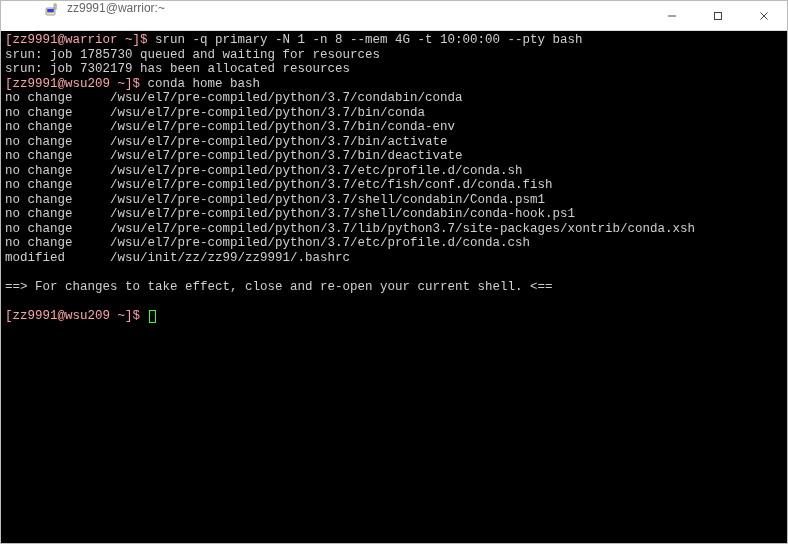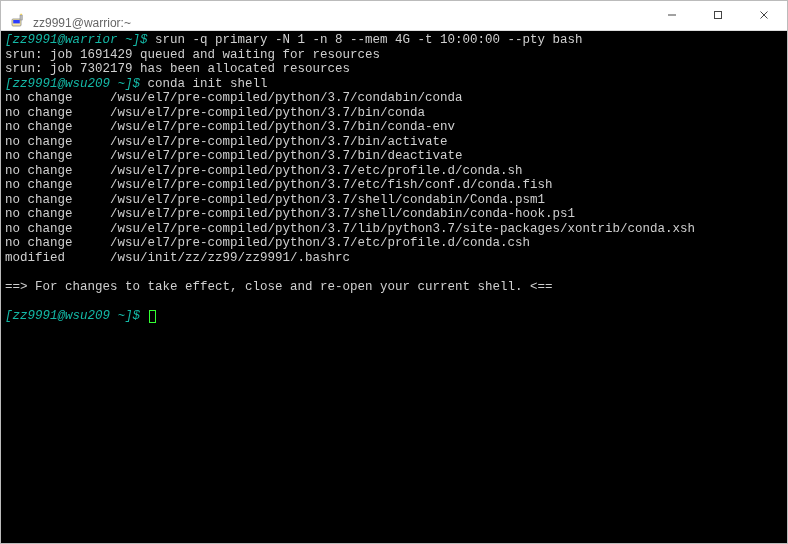--- a/index.html
+++ b/index.html
@@ -10,26 +10,27 @@
       overflow: hidden;
     }
     .window {
       width: 788px; height: 544px;
       background: #fff;
       border: 1px solid #bbb;
       display: flex; flex-direction: column;
     }
     .titlebar {
       height: 30px;
-      display: flex; align-items: flex-end;
+      display: flex; align-items: flex-start;
       padding: 0 0 0 8px;
       background: #fff;
       border-bottom: 1px solid #ddd;
       font-size: 12px;
       color: #666;
+      margin-left: 34px;
     }
     .titlebar .icon-slot { width: 18px; height: 18px; margin-right: 6px; display:flex; align-items:center; justify-content:center; }
     .titlebar .title { flex: 0 0 auto; }
     .titlebar .spacer { flex: 1; }
     .winbtn {
       width: 46px; height: 30px;
       display: flex; align-items: center; justify-content: center;
       color: #444;
     }
     .winbtn svg { display:block; }
@@ -37,21 +38,21 @@
       flex: 1;
       background: #000;
       color: #cfcfcf;
       font-family: Consolas, "Liberation Mono", monospace;
       font-size: 12.5px;
       line-height: 14.5px;
       padding: 2px 4px 4px 4px;
       white-space: pre;
       overflow: hidden;
     }
-    .green { color: #14b8a6; font-style: italic; }
+    .green { color: #fca5a5; }
     .cursor {
       display: inline-block;
       width: 7px; height: 13px;
       border: 1px solid #33ff33;
       vertical-align: text-bottom;
       margin-left: 1px;
     }
   </style>
 </head>
 <body>
@@ -80,23 +81,23 @@
     </div>
     <div class="winbtn">
       <svg width="10" height="10" viewBox="0 0 10 10">
           <line x1="1.5" y1="1.5" x2="8.5" y2="8.5" stroke="#444" stroke-width="1"></line>
           <line x1="8.5" y1="1.5" x2="1.5" y2="8.5" stroke="#444" stroke-width="1"></line>
         </svg>
     </div>
   </div>
 
   <div class="terminal"><span class="green">[zz9991@warrior ~]$ </span><span>srun -q primary -N 1 -n 8 --mem 4G -t 10:00:00 --pty bash</span>
-<span>srun: job 1691429 queued and waiting for resources</span>
+<span>srun: job 1785730 queued and waiting for resources</span>
 <span>srun: job 7302179 has been allocated resources</span>
-<span class="green">[zz9991@wsu209 ~]$ </span><span>conda init shell</span>
+<span class="green">[zz9991@wsu209 ~]$ </span><span>conda home bash</span>
 <span>no change     /wsu/el7/pre-compiled/python/3.7/condabin/conda</span>
 <span>no change     /wsu/el7/pre-compiled/python/3.7/bin/conda</span>
 <span>no change     /wsu/el7/pre-compiled/python/3.7/bin/conda-env</span>
 <span>no change     /wsu/el7/pre-compiled/python/3.7/bin/activate</span>
 <span>no change     /wsu/el7/pre-compiled/python/3.7/bin/deactivate</span>
 <span>no change     /wsu/el7/pre-compiled/python/3.7/etc/profile.d/conda.sh</span>
 <span>no change     /wsu/el7/pre-compiled/python/3.7/etc/fish/conf.d/conda.fish</span>
 <span>no change     /wsu/el7/pre-compiled/python/3.7/shell/condabin/Conda.psm1</span>
 <span>no change     /wsu/el7/pre-compiled/python/3.7/shell/condabin/conda-hook.ps1</span>
 <span>no change     /wsu/el7/pre-compiled/python/3.7/lib/python3.7/site-packages/xontrib/conda.xsh</span>

